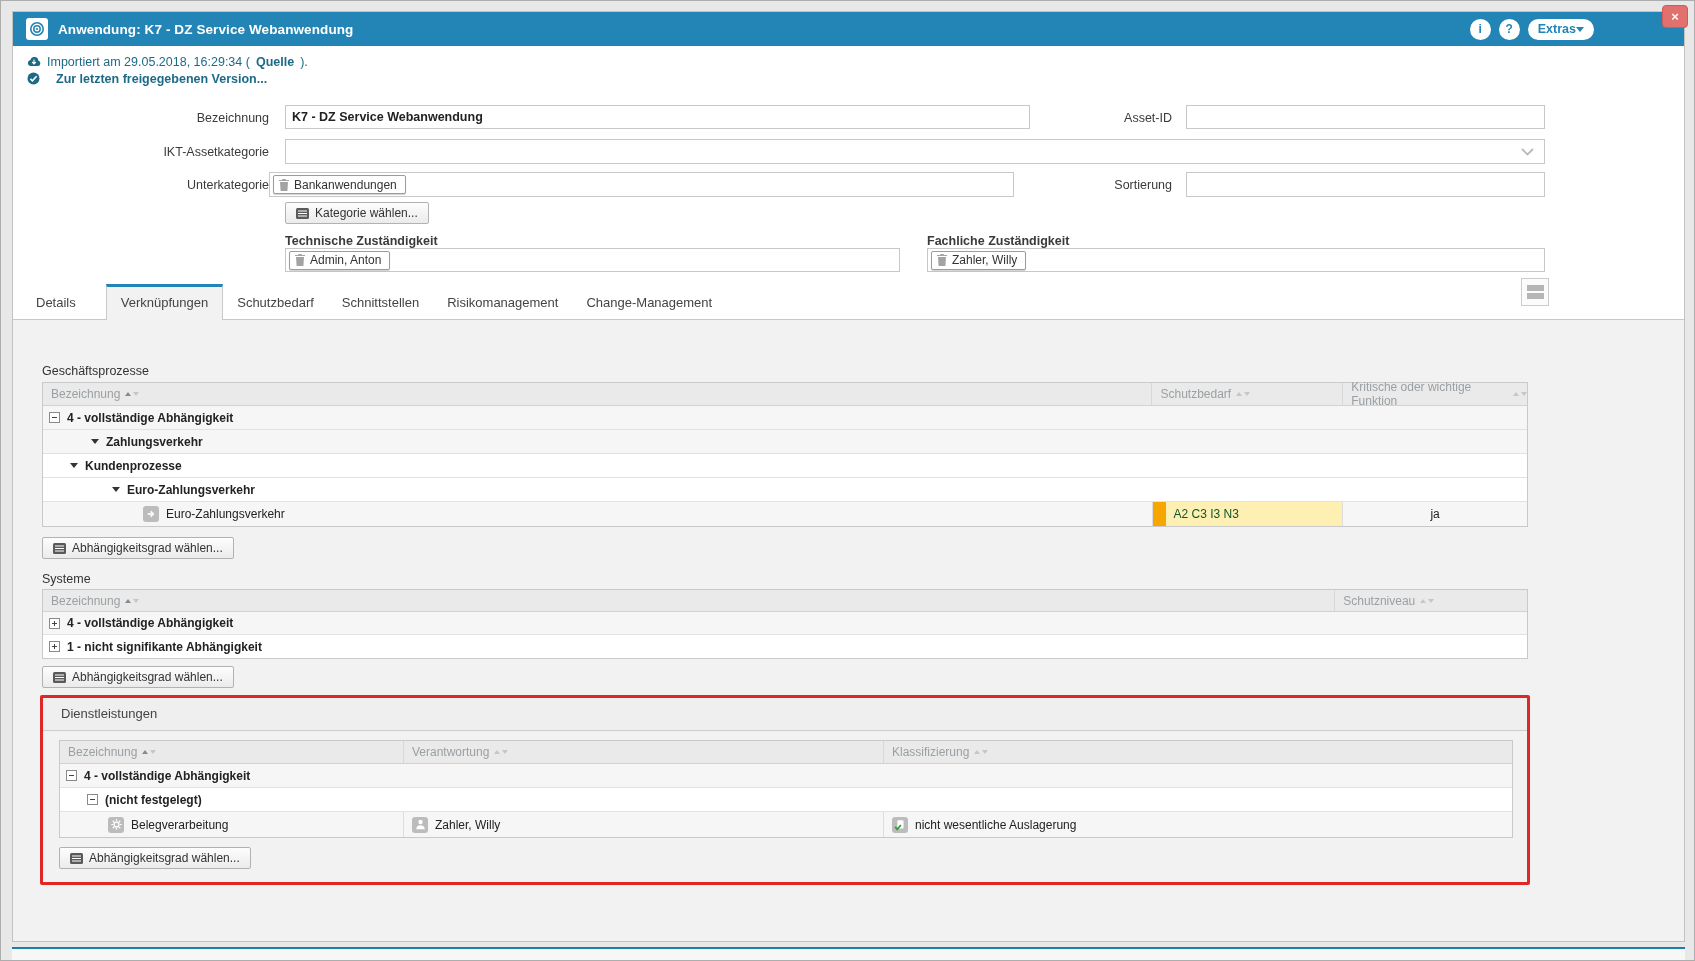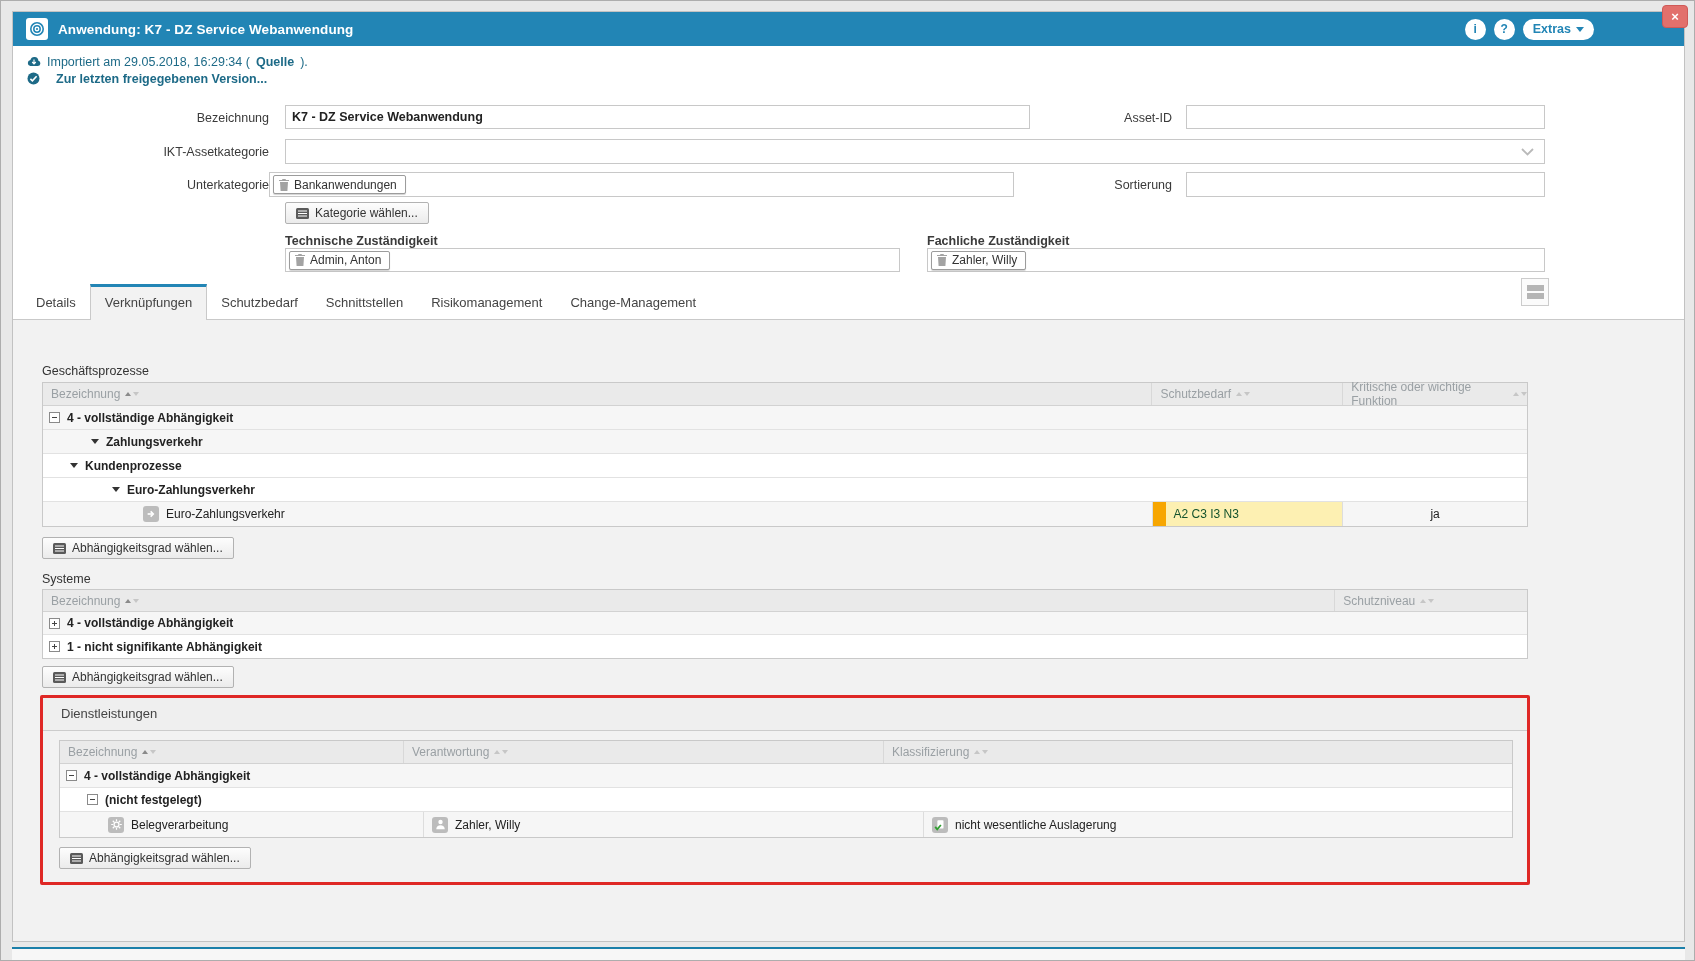--- a/index.html
+++ b/index.html
@@ -27,21 +27,21 @@
   }
   .win-title { color:#fff; font-weight:bold; font-size:13.5px; margin-left:10px; letter-spacing:.1px; }
   .tb-right { margin-left:auto; display:flex; align-items:center; gap:8px; }
   .circle-btn {
     width:21px; height:21px; border-radius:50%; background:#fff; color:#2285b5;
     font-weight:bold; font-size:12px; display:flex; align-items:center; justify-content:center;
     cursor:pointer;
   }
   .extras-btn {
     background:#fff; border-radius:11px; height:21px; padding:0 10px;
-    display:flex; align-items:center; gap:5px; color:#2285b5; font-weight:bold; font-size:12.5px;
+    display:flex; align-items:center; color:#2285b5; font-weight:bold; font-size:12.5px;
     cursor:pointer;
   }
   .caret-down { width:0; height:0; border-left:4px solid transparent; border-right:4px solid transparent; border-top:5px solid #2285b5; }
   .close-btn {
     position:absolute; right:-4px; top:-7px; width:26px; height:23px;
     background:#e2706c; border:1px solid #cf5a58; border-radius:4px;
     color:#fff; font-weight:bold; font-size:13px; text-align:center; line-height:21px; z-index:9; cursor:pointer;
   }
 
   
@@ -75,21 +75,21 @@
   
   .tabbar {
     position:absolute; left:0; right:0; top:270px; height:38px;
     border-bottom:1px solid #c9c9c9; display:flex; align-items:flex-end; padding-left:9px; background:#fff;
   }
   .tab {
     font-size:13px; color:#444; padding:10px 14px 9px; cursor:pointer; position:relative; white-space:nowrap;
   }
   .tab.active {
     background:#f2f2f2; border:1px solid #c9c9c9; border-bottom:none;
-    border-top:3px solid #2285b5; padding-top:8px; margin-bottom:-1px; padding-bottom:10px;
+    border-top:3px solid #2285b5; padding-top:8px; margin-bottom:-1px; padding-bottom:10px;margin-left:16px;
   }
   .layout-btn {
     position:absolute; left:1508px; top:266px; width:28px; height:28px;
     background:#fbfbfb; border:1px solid #ccc; display:flex; flex-direction:column;
     align-items:center; justify-content:center; gap:2px; cursor:pointer;
   }
   .layout-btn i { display:block; width:17px; height:6px; background:#b5b5b5; }
 
   
   .content { position:absolute; left:0; right:0; top:308px; bottom:0; background:#f2f2f2; }
@@ -403,21 +403,21 @@
                   <span class="pm"></span>
                   <b>4 - vollständige Abhängigkeit</b>
                 </div>
             </div>
             <div class="trow w">
               <div class="cell" style="padding-left:27px;width:100%;">
                   <span class="pm"></span>
                   <b>(nicht festgelegt)</b>
                 </div>
             </div>
-            <div class="trow g" style="height:25px;gap:20px;">
+            <div class="trow g" style="height:25px;">
               <div class="cell" style="padding-left:48px;width:343px;">
                 <span class="leafic">
                     <svg width="13" height="13" viewBox="0 0 16 16">
                       <circle cx="8" cy="8" r="3" fill="none" stroke="#fff" stroke-width="1.6"></circle>
                       <path d="M8 1.5V4M8 12v2.5M1.5 8H4M12 8h2.5M3.4 3.4l1.8 1.8M10.8 10.8l1.8 1.8M12.6 3.4l-1.8 1.8M3.4 12.6l1.8-1.8" stroke="#fff" stroke-width="1.5"></path>
                     </svg>
                   </span>
                 <span>Belegverarbeitung</span>
               </div>
               <div class="cell bl" style="width:480px;padding-left:8px;">

